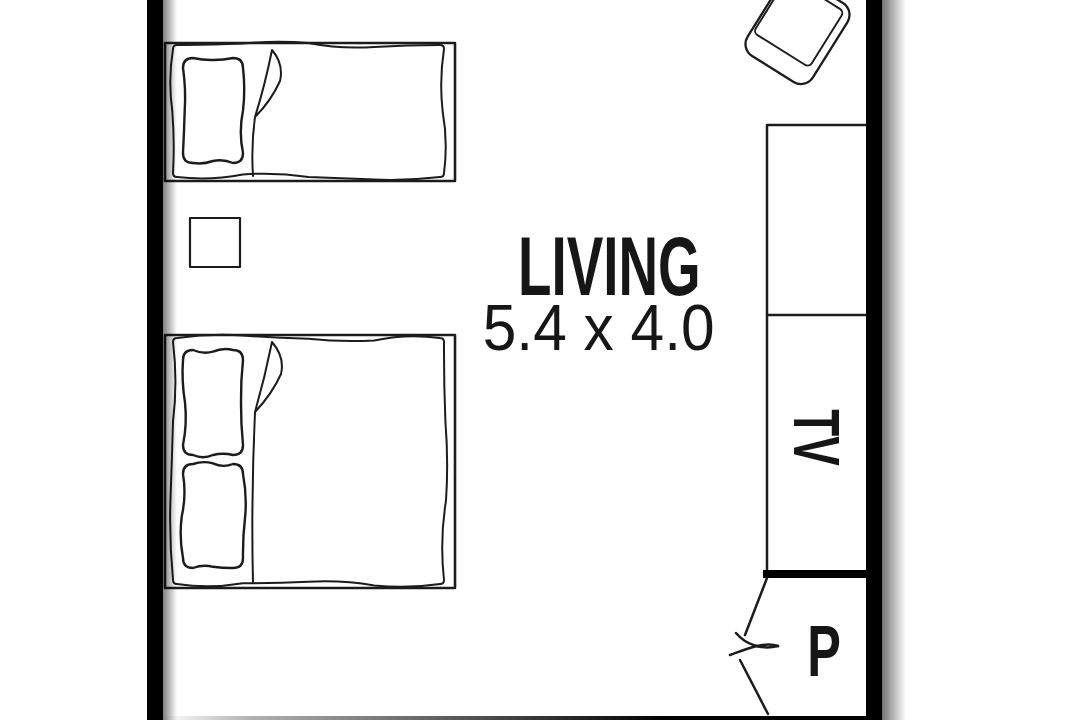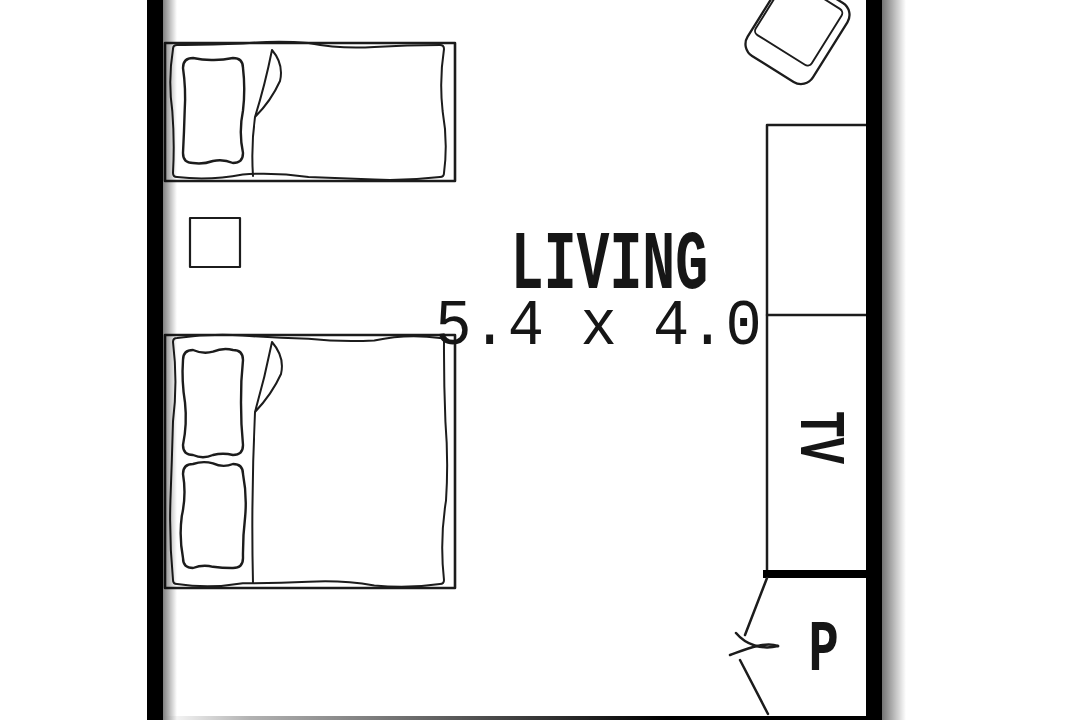--- a/index.html
+++ b/index.html
@@ -1,21 +1,21 @@
 <!DOCTYPE html>
 <html><head>
 <meta charset="utf-8">
 <style>
   html, body { margin: 0; padding: 0; background: #ffffff; }
   .plan {
     position: relative;
     width: 1067px; height: 720px;
     background: var(--bg, #ffffff);
     overflow: hidden;
-    font-family: Liberation Mono, monospace;
+    font-family: Liberation Sans, sans-serif;
   }
   svg.lines { position: absolute; left: 0; top: 0; }
 
   
   .wall { position: absolute; background: var(--wall, #000); }
   .wall-left  { left: 147px; top: 0; width: 16px; height: 720px; }
   .wall-right { left: 866px; top: 0; width: 16px; height: 720px; }
   .wall-bottom {
     left: 163px; top: 716px; width: 719px; height: 4px;
     background: linear-gradient(to right,

